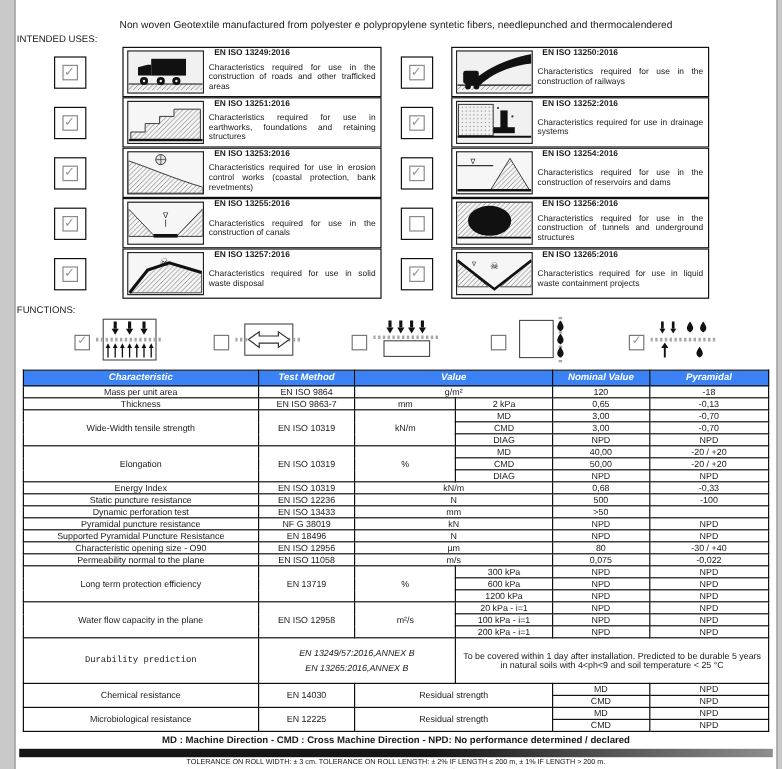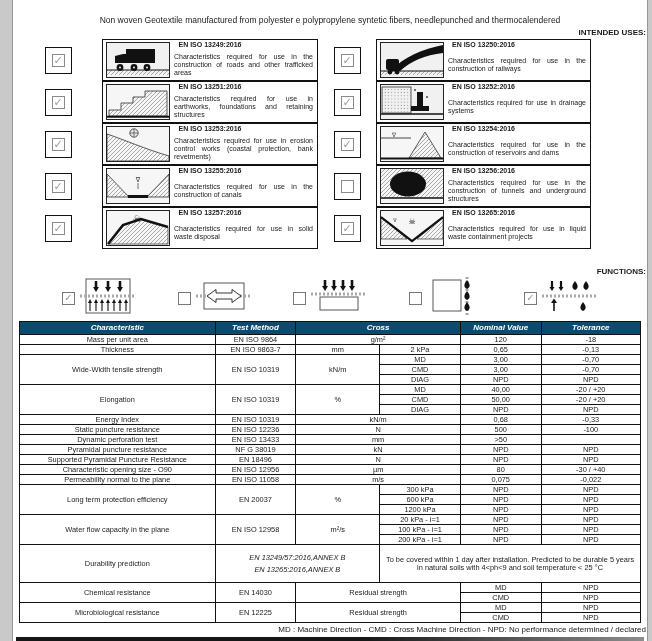--- a/index.html
+++ b/index.html
@@ -4,21 +4,21 @@
 <style>
   * { box-sizing: border-box; margin: 0; padding: 0; }
   html,body { width:652px; height:641px; background:#ffffff; overflow:hidden;
     font-family:"Liberation Sans", sans-serif; color:#1a1a1a; }
   .edge { position:absolute; top:0; bottom:0; background:#c9c9c9; }
   .edge-left { left:0; width:13px; border-right:1px solid #979797; }
   .edge-right { right:0; width:5px; border-left:1px solid #979797; }
   .page { position:absolute; left:14px; top:12px; width:632px; height:641px; }
 
   .doc-title { text-align:center; font-size:8.5px; padding-top:3px; }
-  .section-label { text-align:right; font-size:8px; font-weight:bold; margin-top:3px; }
+  .section-label { text-align:left; font-size:8px; font-weight:normal; margin-top:3px; }
 
   .uses-grid { display:grid; grid-template-columns:88px 216px 58px 215px; margin-top:2px; }
   .use-cb-cell { display:flex; align-items:center; justify-content:center; height:42px; }
   .cb-outer { width:27px; height:27px; border:1.4px solid #111; background:#fff;
     display:flex; align-items:center; justify-content:center; cursor:pointer; }
   .cb-inner { width:13px; height:13px; border:1px solid #8a8a8a; font-size:11px; line-height:11px;
     color:#9a9a9a; display:flex; align-items:center; justify-content:center; }
   .use-panel { border:1px solid #111; height:42px; margin-bottom:-1px; position:relative;
     display:flex; align-items:center; background:#fff; }
   .use-std { position:absolute; top:1px; left:0; right:0; text-align:center;
@@ -31,26 +31,26 @@
 
   .functions-row { display:flex; justify-content:space-between; align-items:center;
     padding:2px 48px 0 48px; height:42px; }
   .func { display:flex; align-items:center; gap:5px; }
   .func-cb { width:13px; height:13px; border:1px solid #777; font-size:10px; line-height:10px;
     color:#9a9a9a; display:flex; align-items:center; justify-content:center; cursor:pointer; flex:none; }
 
   table.spec { border-collapse:collapse; width:622px; margin:3px auto 0 auto; font-size:7.4px; }
   table.spec th, table.spec td { border:1px solid #111; text-align:center; padding:0 2px;
     height:10px; line-height:1.08; }
-  table.spec th { background:#0c4a6e; color:#fff; font-style:italic; font-weight:bold;
+  table.spec th { background:#3b82f6; color:#fff; font-style:italic; font-weight:bold;
     font-size:8px; height:13px; }
   td.note-cell { text-align:justify; padding:2px 4px; line-height:1.25; }
   td.method-tall div { padding:2px 0;font-style:italic; }
 
-  .legend-line { text-align:right; font-size:8px; margin-top:2px; }
+  .legend-line { text-align:center; font-size:8px; margin-top:2px;font-weight:bold; }
   .grad-bar { height:7px; margin:3px 2px 0 2px;
     background:linear-gradient(to right, #161616 0%, #161616 55%, #8d8d8d 100%); }
   .footnotes { margin-top:2px; }
   .footnote { text-align:center; font-size:6px; line-height:1.3; color:#111; }
 </style>
 </head>
 <body>
 
 <svg width="0" height="0" style="position:absolute">
   <defs>
@@ -260,21 +260,21 @@
             <polygon points="62,6 36,28 62,28" fill="url(#hx)" stroke="#333" stroke-width="0.7"></polygon>
             <polyline points="0,6 31,30 62,6" fill="none" stroke="#111" stroke-width="2.2"></polyline>
             <text x="31" y="13" font-size="8" fill="#111" text-anchor="middle">☠</text>
             <text x="14" y="11" font-size="5" fill="#333" text-anchor="middle">∇</text>
           </svg>
       </div>
       <div class="use-text">Characteristics required for use in liquid waste containment projects</div>
     </div>
   </div>
 
-  <div class="section-label" style="margin-top:18px;">FUNCTIONS:</div>
+  <div class="section-label" style="margin-top:5px;">FUNCTIONS:</div>
 
   <div class="functions-row">
     <div class="func">
       <span class="func-cb">✓</span>
       <span>
         <svg width="56" height="38" viewBox="0 0 56 38">
             <rect x="6" y="2" width="44" height="34" fill="none" stroke="#444" stroke-width="0.9"></rect>
             <g stroke="#111" stroke-width="2.6">
               <line x1="16" y1="4" x2="16" y2="10"></line>
               <line x1="28" y1="4" x2="28" y2="10"></line>
@@ -379,23 +379,23 @@
         <col style="width:13%">
         <col style="width:13.5%">
       <col style="width:13%">
         <col style="width:13%">
         <col style="width:16%">
     </colgroup>
     <tbody>
         <tr>
       <th>Characteristic</th>
       <th>Test Method</th>
-      <th colspan="2">Cross</th>
+      <th colspan="2">Value</th>
       <th>Nominal Value</th>
-      <th>Tolerance</th>
+      <th>Pyramidal</th>
     </tr>
     <tr>
       <td>Mass per unit area</td>
       <td>EN ISO 9864</td>
       <td colspan="2">g/m²</td>
       <td>120</td>
       <td>-18</td>
     </tr>
     <tr>
       <td>Thickness</td>
@@ -485,21 +485,21 @@
     </tr>
     <tr>
       <td>Permeability normal to the plane</td>
       <td>EN ISO 11058</td>
       <td colspan="2">m/s</td>
       <td>0,075</td>
       <td>-0,022</td>
     </tr>
     <tr>
       <td rowspan="3">Long term protection efficiency</td>
-      <td rowspan="3">EN 20037</td>
+      <td rowspan="3">EN 13719</td>
       <td rowspan="3">%</td>
       <td>300 kPa</td>
       <td>NPD</td>
       <td>NPD</td>
     </tr>
     <tr>
       <td>600 kPa</td>
       <td>NPD</td>
       <td>NPD</td>
     </tr>
@@ -520,21 +520,21 @@
       <td>100 kPa - i=1</td>
       <td>NPD</td>
       <td>NPD</td>
     </tr>
     <tr>
       <td>200 kPa - i=1</td>
       <td>NPD</td>
       <td>NPD</td>
     </tr>
     <tr>
-      <td style="height:38px;">Durability prediction</td>
+      <td style="height:38px;font-family:Liberation Mono, monospace;">Durability prediction</td>
       <td colspan="2" class="method-tall">
         <div>EN 13249/57:2016,ANNEX B</div>
         <div>EN 13265:2016,ANNEX B</div>
       </td>
       <td colspan="3" class="note-cell">To be covered within 1 day after installation. Predicted to be durable  5 years in natural soils with 4&lt;ph&lt;9 and soil temperature &lt; 25 °C</td>
     </tr>
     <tr>
       <td rowspan="2">Chemical resistance</td>
       <td rowspan="2">EN 14030</td>
       <td colspan="2" rowspan="2">Residual strength</td>

